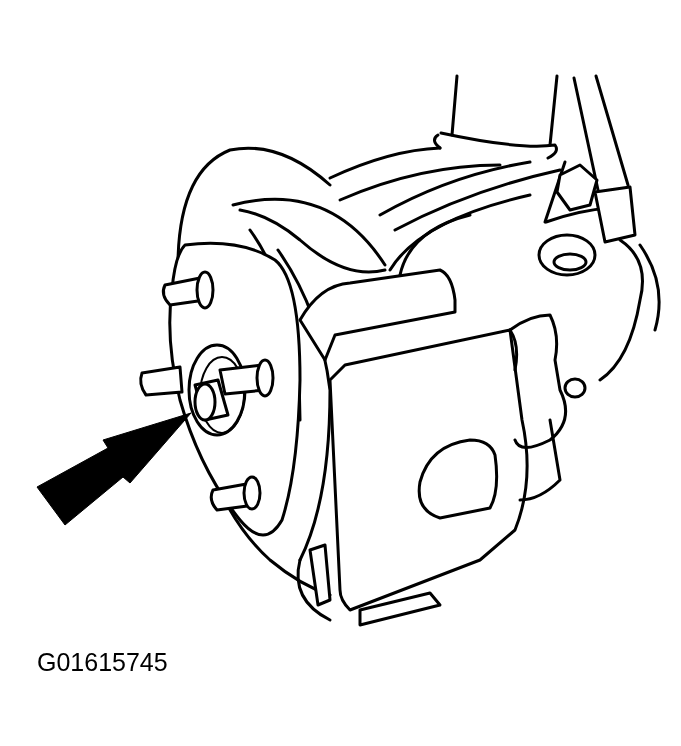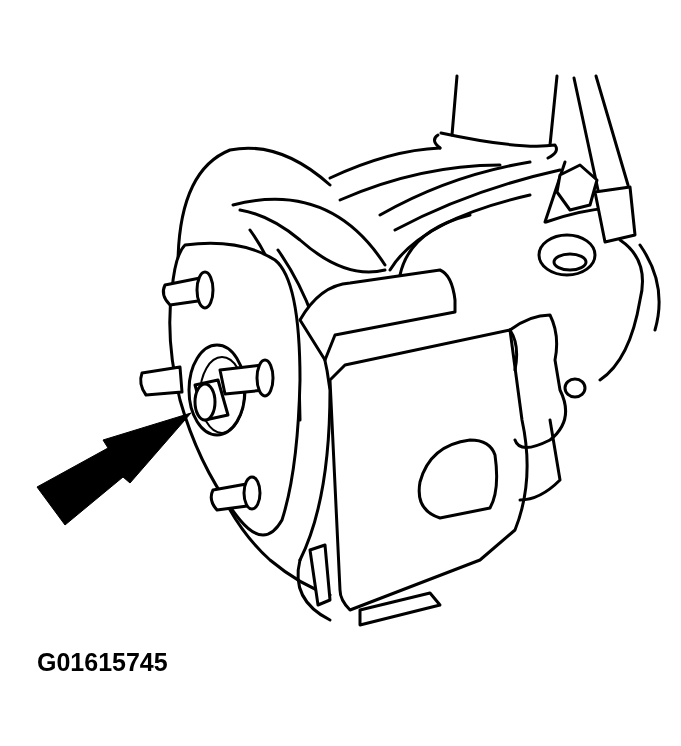--- a/index.html
+++ b/index.html
@@ -2,21 +2,21 @@
 <html><head>
 <meta charset="utf-8">
 <style>
   html,body{margin:0;padding:0;background:#ffffff;}
   body{width:681px;height:746px;position:relative;overflow:hidden;font-family:"Liberation Sans",sans-serif;}
   #illustration{position:absolute;left:0;top:0;width:681px;height:746px;}
   #illustration path,#illustration ellipse,#illustration line,#illustration polyline{fill:none;stroke:#000;stroke-width:3;stroke-linecap:round;stroke-linejoin:round;}
   #illustration .fill-white{fill:#fff;}
   #illustration .thin{stroke-width:2;}
   #illustration .arrow{fill:#000;stroke:#000;stroke-width:1;}
-  .figure-id{position:absolute;left:37px;top:648px;font-size:25px;font-weight:bold;color:#000;letter-spacing:0px;}
+  .figure-id{position:absolute;left:37px;top:648px;font-size:25px;font-weight:normal;color:#000;letter-spacing:0px;}
 </style>
 </head>
 <body>
 
 <svg id="illustration" viewBox="0 0 681 746" xmlns="http://www.w3.org/2000/svg">
 
   <g>
     <path d="M457 76 L452 135"></path>
     <path d="M557 76 L550 145"></path>
     <path d="M574 78 L598 190"></path>

